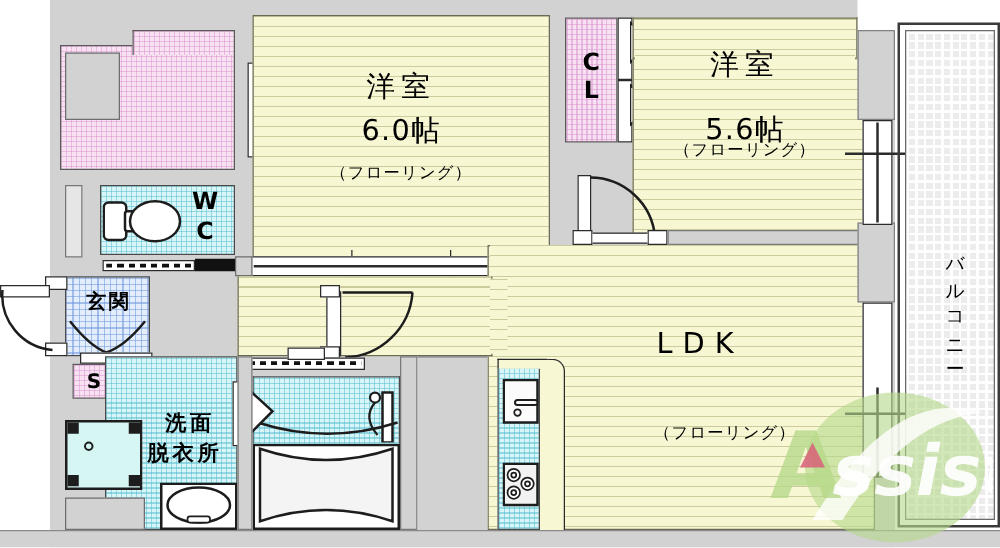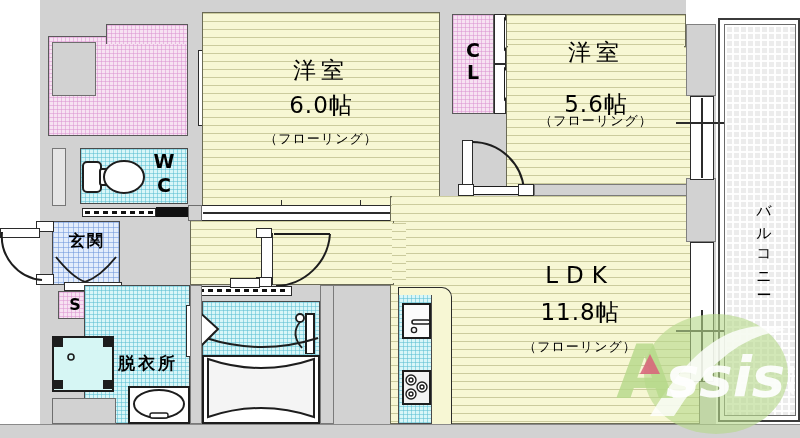--- a/index.html
+++ b/index.html
@@ -151,22 +151,21 @@
   <div class="abs white" style="left:458px;top:184px;width:16px;height:12px;"></div>
   <div class="abs white" style="left:518px;top:184px;width:16px;height:12px;"></div>
   <div class="abs" style="left:474px;top:186px;width:44px;height:9px;background:#ffffff;border-top:1px solid #1d1d1d;border-bottom:1px solid #1d1d1d;"></div>
   <div class="abs" style="left:534px;top:184px;width:166px;height:12px;background:#d2d2d2;border:1px solid #7a7a7a;"></div>
 
   <div class="abs floor" style="left:390px;top:196px;width:310px;height:228px;"></div>
   <div class="abs floor-noborder" style="left:392px;top:196px;width:306px;height:10px;"></div>
   <div class="abs floor" style="left:190px;top:221px;width:204px;height:64px;border-top:none;"></div>
   <div class="abs floor-noborder" style="left:392px;top:223px;width:14px;height:60px;"></div>
 
-  <div class="abs lbl lbl-room-name" style="left:460px;top:263px;width:240px;letter-spacing:8px;">LDK</div>
-  <div class="abs lbl lbl-room-size" style="left:460px;top:300px;width:240px;">11.8帖</div>
+  <div class="abs lbl lbl-room-name" style="left:440px;top:263px;width:240px;letter-spacing:8px;">LDK</div>
   <div class="abs lbl lbl-room-mat" style="left:460px;top:340px;width:240px;">（フローリング）</div>
 
   <div class="abs white" style="left:261px;top:233px;width:12px;height:52px;"></div>
   <svg class="abs" style="left:258px;top:228px;width:76px;height:62px;" viewBox="0 0 76 62">
     <path d="M72 6 L16 6 M72 6 A 56 56 0 0 1 18 58" fill="none" stroke="#1d1d1d" stroke-width="2"></path>
   </svg>
   <div class="abs white" style="left:256px;top:228px;width:16px;height:10px;"></div>
   <div class="abs white" style="left:256px;top:277px;width:16px;height:10px;"></div>
 
   <div class="abs" style="left:430px;top:287px;width:22px;height:137px;background:#f7f7d4;border-left:1px solid #2b2b2b;border-right:1px solid #2b2b2b;border-top:1px solid #2b2b2b;border-top-right-radius:10px;"></div>
@@ -202,20 +201,21 @@
   <div class="abs white" style="left:0px;top:228px;width:40px;height:10px;"></div>
   <svg class="abs" style="left:0px;top:230px;width:44px;height:56px;" viewBox="0 0 44 56">
     <path d="M2 2 A 44 44 0 0 0 42 50" fill="none" stroke="#1d1d1d" stroke-width="2"></path>
   </svg>
 
   <div class="abs pink" style="left:58px;top:291px;width:64px;height:28px;"></div>
   <div class="abs lbl lbl-sm" style="left:58px;top:296px;width:64px;">S B</div>
   <div class="abs white" style="left:64px;top:282px;width:58px;height:9px;"></div>
 
   <div class="abs cyan" style="left:84px;top:285px;width:106px;height:139px;"></div>
+  <div class="abs lbl lbl-md" style="left:114px;top:330px;width:76px;">洗面</div>
   <div class="abs lbl lbl-md" style="left:102px;top:354px;width:92px;">脱衣所</div>
 
   <svg class="abs" style="left:52px;top:336px;width:62px;height:56px;" viewBox="0 0 62 56">
     <rect x="1" y="1" width="60" height="54" fill="#d6f6f4" stroke="#1d1d1d" stroke-width="2"></rect>
     <rect x="2" y="2" width="9" height="9" fill="#1d1d1d"></rect>
     <rect x="51" y="2" width="9" height="9" fill="#1d1d1d"></rect>
     <rect x="2" y="44" width="9" height="9" fill="#1d1d1d"></rect>
     <rect x="51" y="44" width="9" height="9" fill="#1d1d1d"></rect>
     <circle cx="19" cy="21" r="3" fill="none" stroke="#1d1d1d" stroke-width="1.6"></circle>
   </svg>

